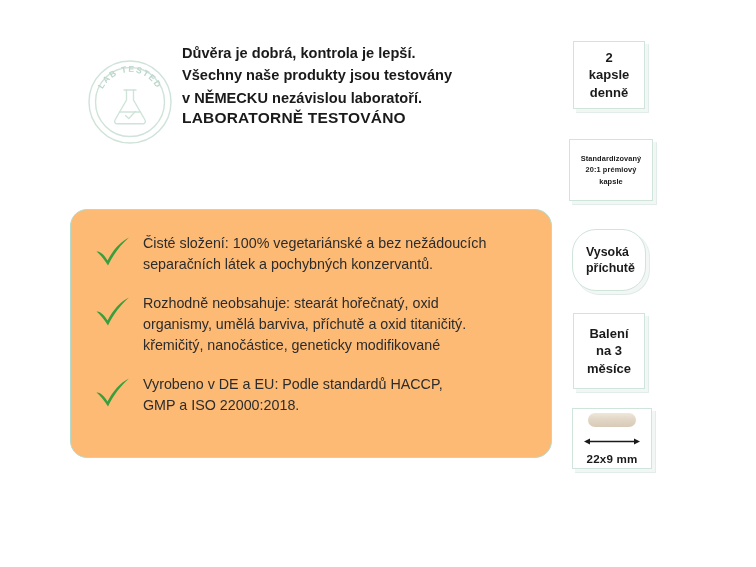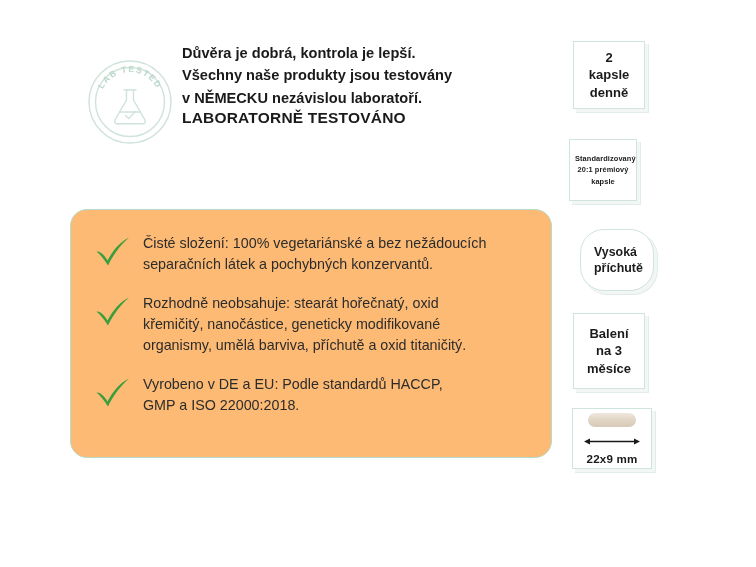--- a/index.html
+++ b/index.html
@@ -133,24 +133,24 @@
 
   .info-text {
     font-weight: bold;
     color: #1a1a1a;
   }
   .info-text .ln { display: block; }
 
   #box-dosage     { left: 7px;  top: 41px;  width: 72px;  height: 68px; }
   #box-dosage .info-text   { font-size: 13px; line-height: 1.33; }
 
-  #box-extract    { left: 3px;  top: 139px; width: 68px;  height: 62px; }
+  #box-extract    { left: 3px;  top: 139px; width: 84px;  height: 62px; }
   #box-extract .info-text  { font-size: 7.4px; line-height: 1.55; letter-spacing: 0.1px; }
 
-  #box-purity     { left: 14px;  top: 229px; width: 74px;  height: 62px; border-radius: 24px; }
+  #box-purity     { left: 6px;  top: 229px; width: 74px;  height: 62px; border-radius: 24px; }
   #box-purity .info-text   { font-size: 12.4px; line-height: 1.32; text-align: left; padding-left: 8px; }
   #box-purity .box-inner   { text-align: left; }
 
   #box-supply     { left: 7px;  top: 313px; width: 72px;  height: 76px; }
   #box-supply .info-text   { font-size: 13px; line-height: 1.35; text-align: center; }
 
   #box-size       { left: 6px;  top: 408px; width: 80px;  height: 61px; }
   #box-size .box-inner     { padding: 0 4px; }
 
   .capsule-wrap {
@@ -226,22 +226,22 @@
     </div>
 
     <div class="check-row">
       <span class="check-icon">
         <svg width="40" height="34" viewBox="0 0 40 34" aria-hidden="true">
           <path d="M3.5,17.5 C7,17 11,20.5 14.5,26.5 C20,16 27.5,7.5 36,3.5 C28,10.5 20.5,20 15,31.5 C11,25 7,20.5 3.5,17.5 Z" fill="#3a9e3c"></path>
         </svg>
       </span>
       <span class="check-text">
         <span class="ln">Rozhodně neobsahuje: stearát hořečnatý, oxid</span>
+        <span class="ln">organismy, umělá barviva, příchutě a oxid titaničitý.</span>
         <span class="ln">křemičitý, nanočástice, geneticky modifikované</span>
-        <span class="ln">organismy, umělá barviva, příchutě a oxid titaničitý.</span>
       </span>
     </div>
 
     <div class="check-row">
       <span class="check-icon">
         <svg width="40" height="34" viewBox="0 0 40 34" aria-hidden="true">
           <path d="M3.5,17.5 C7,17 11,20.5 14.5,26.5 C20,16 27.5,7.5 36,3.5 C28,10.5 20.5,20 15,31.5 C11,25 7,20.5 3.5,17.5 Z" fill="#3a9e3c"></path>
         </svg>
       </span>
       <span class="check-text">

